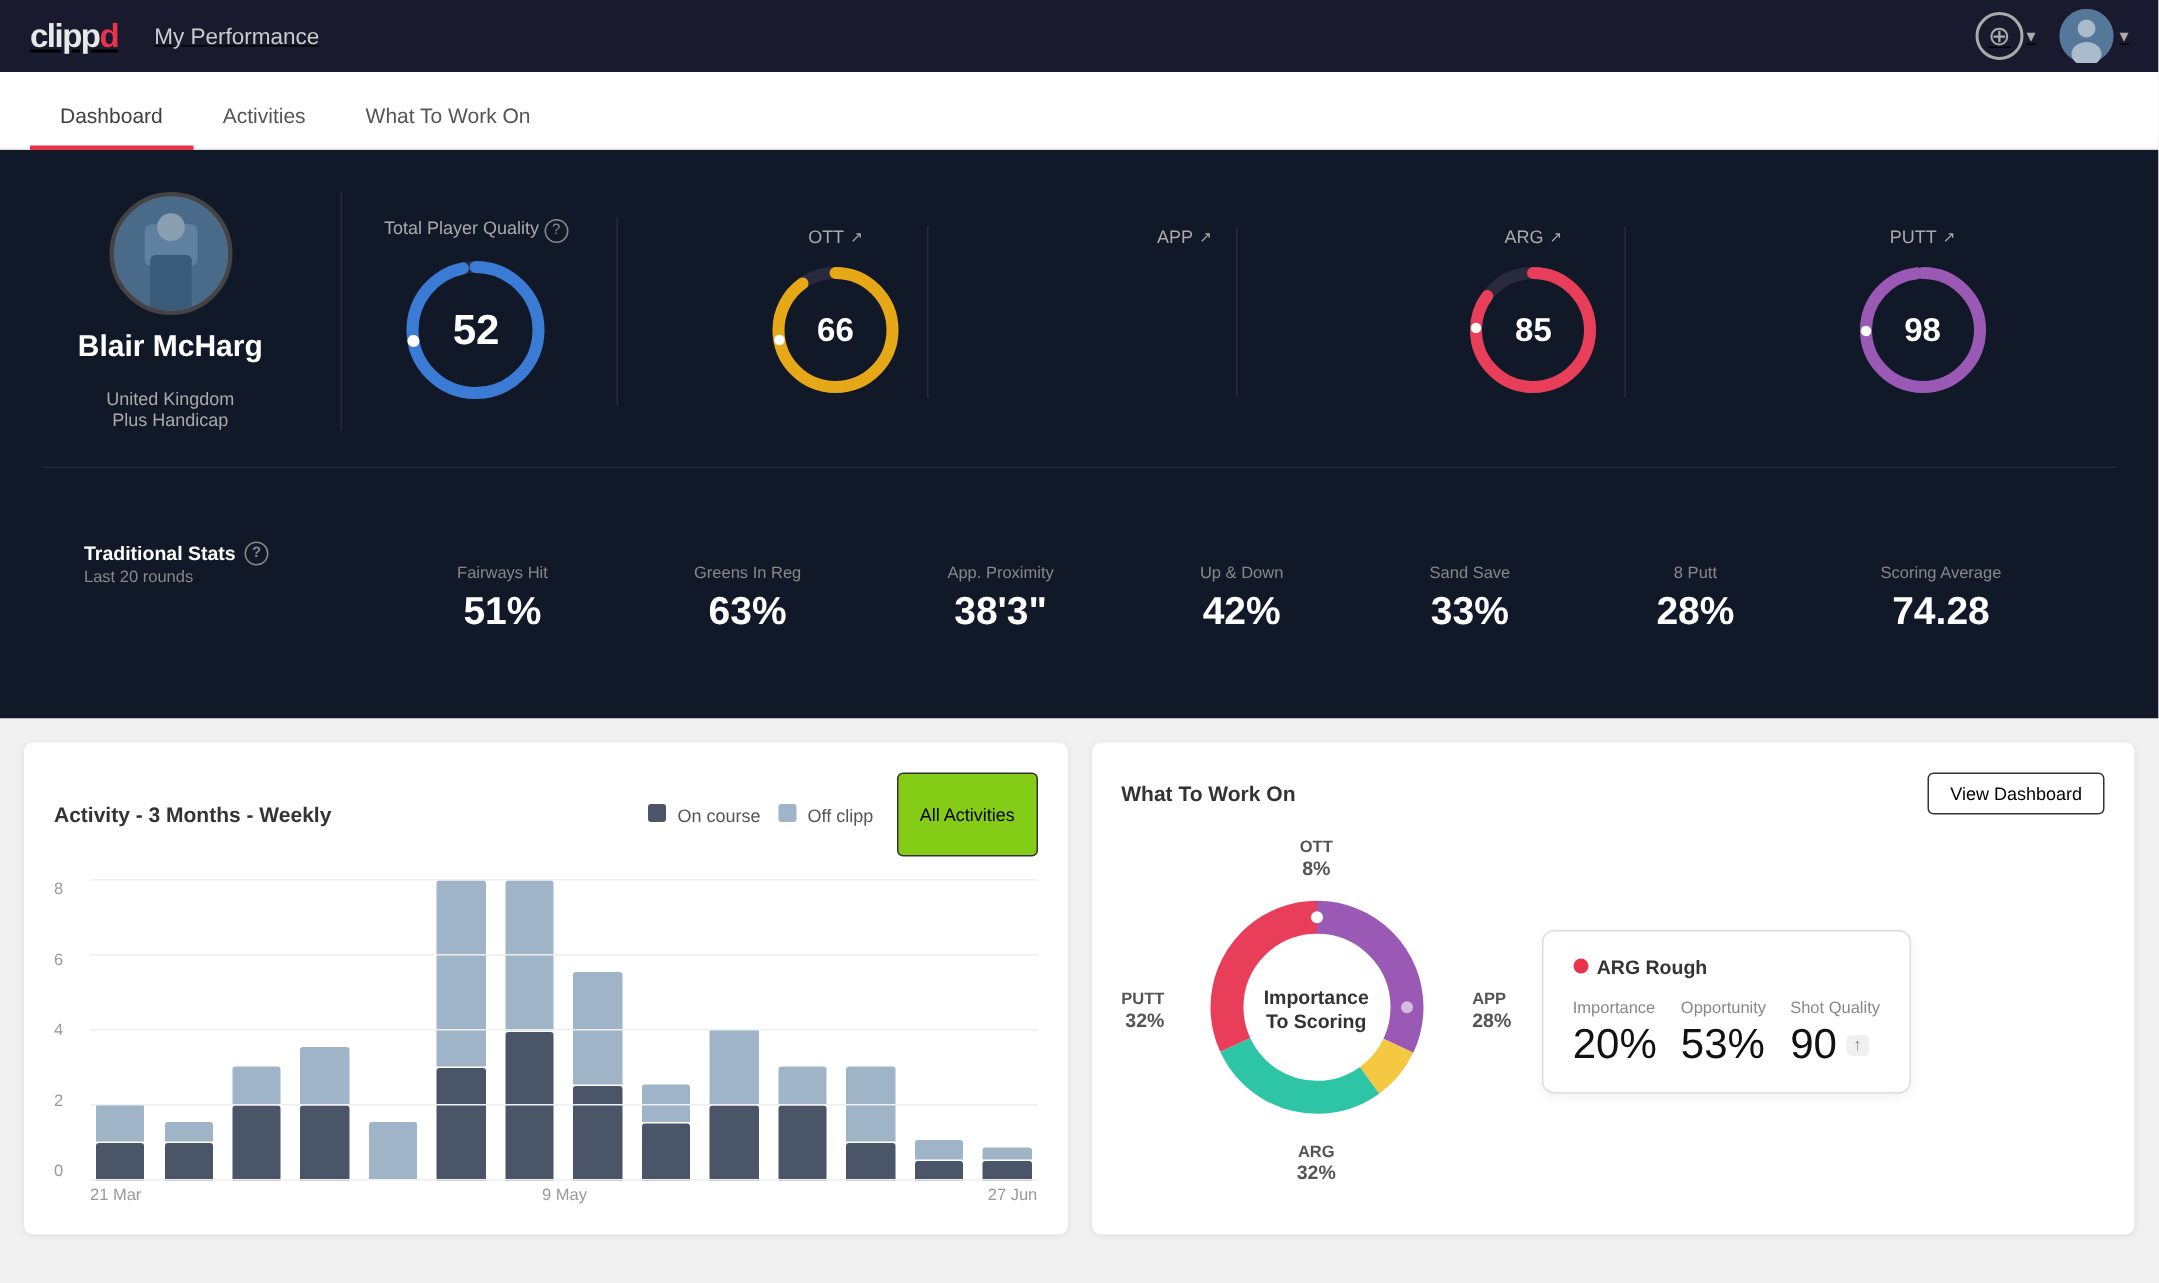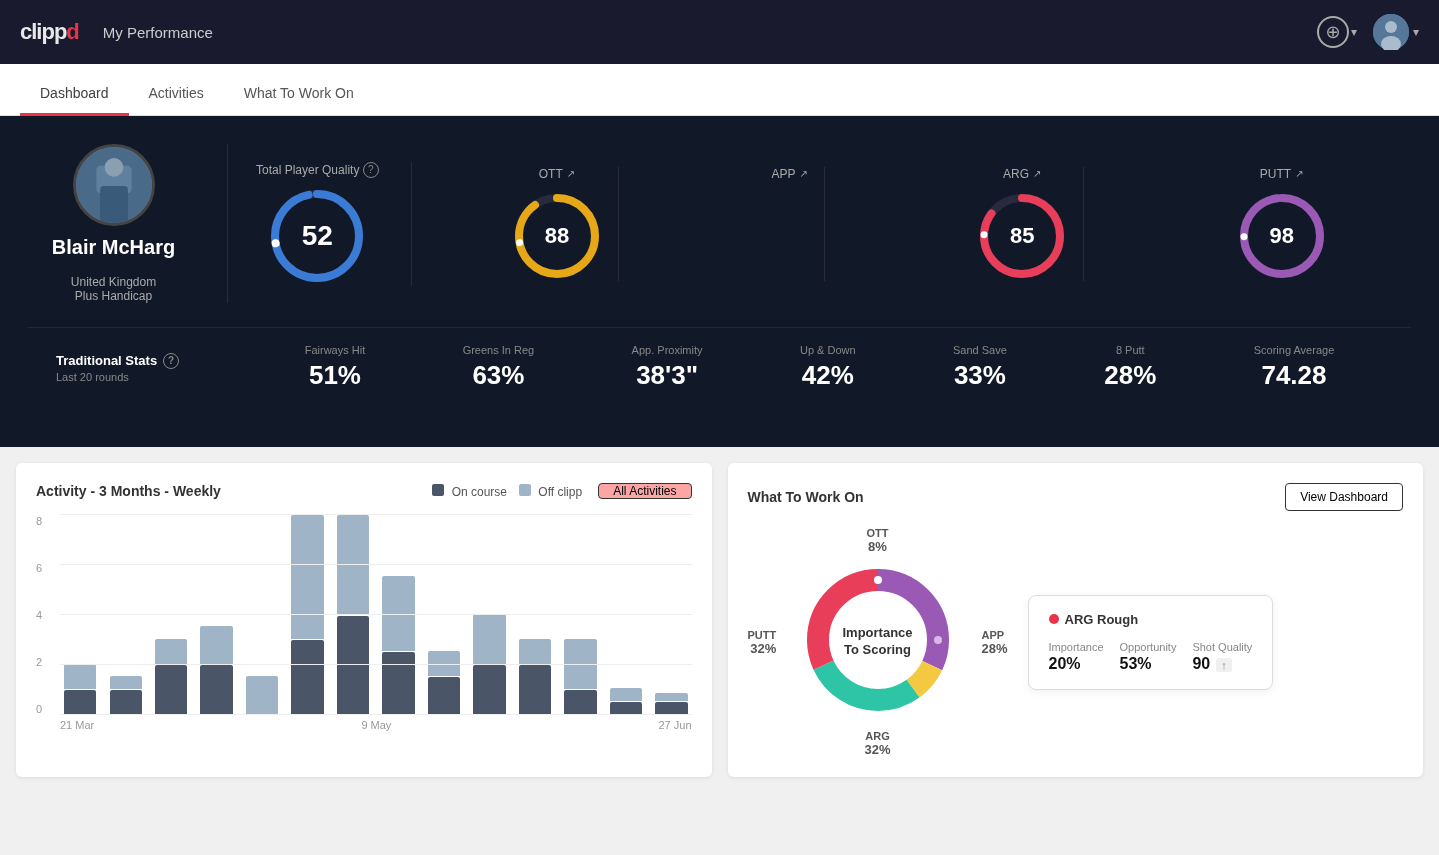--- a/index.html
+++ b/index.html
@@ -4,22 +4,23 @@
   <style>
     * { box-sizing: border-box; margin: 0; padding: 0; }
     body { font-family: -apple-system, BlinkMacSystemFont, 'Segoe UI', sans-serif; background: #f0f0f0; }
 
     
     .top-nav {
       background: #1a1a2e;
       display: flex;
       align-items: center;
       padding: 0 20px;
-      height: 64px;
+      height: 48px;
       justify-content: space-between;
+      text-decoration: underline;
     }
     .logo {
       display: flex;
       align-items: center;
     }
     .logo-clip { color: #e8e8e8; }
     .logo-pd { color: #e8334a; }
     .nav-title {
       color: #cccccc;
       font-size: 15px;
@@ -233,20 +234,21 @@
     }
     .stats-items {
       display: flex;
       flex: 1;
       justify-content: space-around;
     }
     .stat-item {
       display: flex;
       flex-direction: column;
       align-items: center;
+      margin-top: 48px;
     }
     .stat-label {
       color: #888;
       font-size: 11px;
       margin-bottom: 4px;
     }
     .stat-value {
       color: #ffffff;
       font-size: 26px;
       font-weight: 600;
@@ -288,24 +290,24 @@
     .legend-dot {
       width: 12px;
       height: 12px;
       border-radius: 2px;
       display: inline-block;
       margin-right: 4px;
     }
     .all-activities-btn {
       border: 1px solid #333;
       border-radius: 4px;
-      padding: 0 14px;
+      padding: 20px 14px;
       font-size: 12px;
       cursor: pointer;
-      background: #fca5a5;
+      background: #84cc16;
     }
     .view-dashboard-btn {
       border: 1px solid #333;
       border-radius: 4px;
       padding: 6px 14px;
       font-size: 12px;
       cursor: pointer;
       background: white;
     }
     .chart-y-labels {
@@ -381,22 +383,22 @@
     .info-metric {
       display: flex;
       flex-direction: column;
     }
     .info-metric-label {
       font-size: 11px;
       color: #888;
       margin-bottom: 2px;
     }
     .info-metric-value {
-      font-size: 16px;
-      font-weight: 700;
+      font-size: 28px;
+      font-weight: 400;
       color: #111;
     }
     .info-metric-tag {
       display: inline-block;
       background: #f0f0f0;
       border-radius: 3px;
       padding: 1px 5px;
       font-size: 11px;
       color: #888;
       margin-top: 2px;
@@ -493,21 +495,21 @@
           <div class="score-item-label">
             <span>OTT</span>
             <span class="arrow">↗</span>
           </div>
           <div class="score-circle-sm">
             <svg width="90" height="90" viewBox="0 0 90 90" class="ring">
               <circle class="ring-bg" cx="45" cy="45" r="38"></circle>
               <circle class="ring-fill" cx="45" cy="45" r="38" stroke="#e6a817" stroke-dasharray="215 239"></circle>
               <circle cx="45" cy="7" r="3.5" fill="white" transform="rotate(-10 45 45)"></circle>
             </svg>
-            <div class="score-value-sm">88</div>
+            <div class="score-value-sm">66</div>
           </div>
         </div>
 
         <div class="score-item">
           <div class="score-item-label">
             <span>APP</span>
             <span class="arrow">↗</span>
           </div>
         </div>
 

